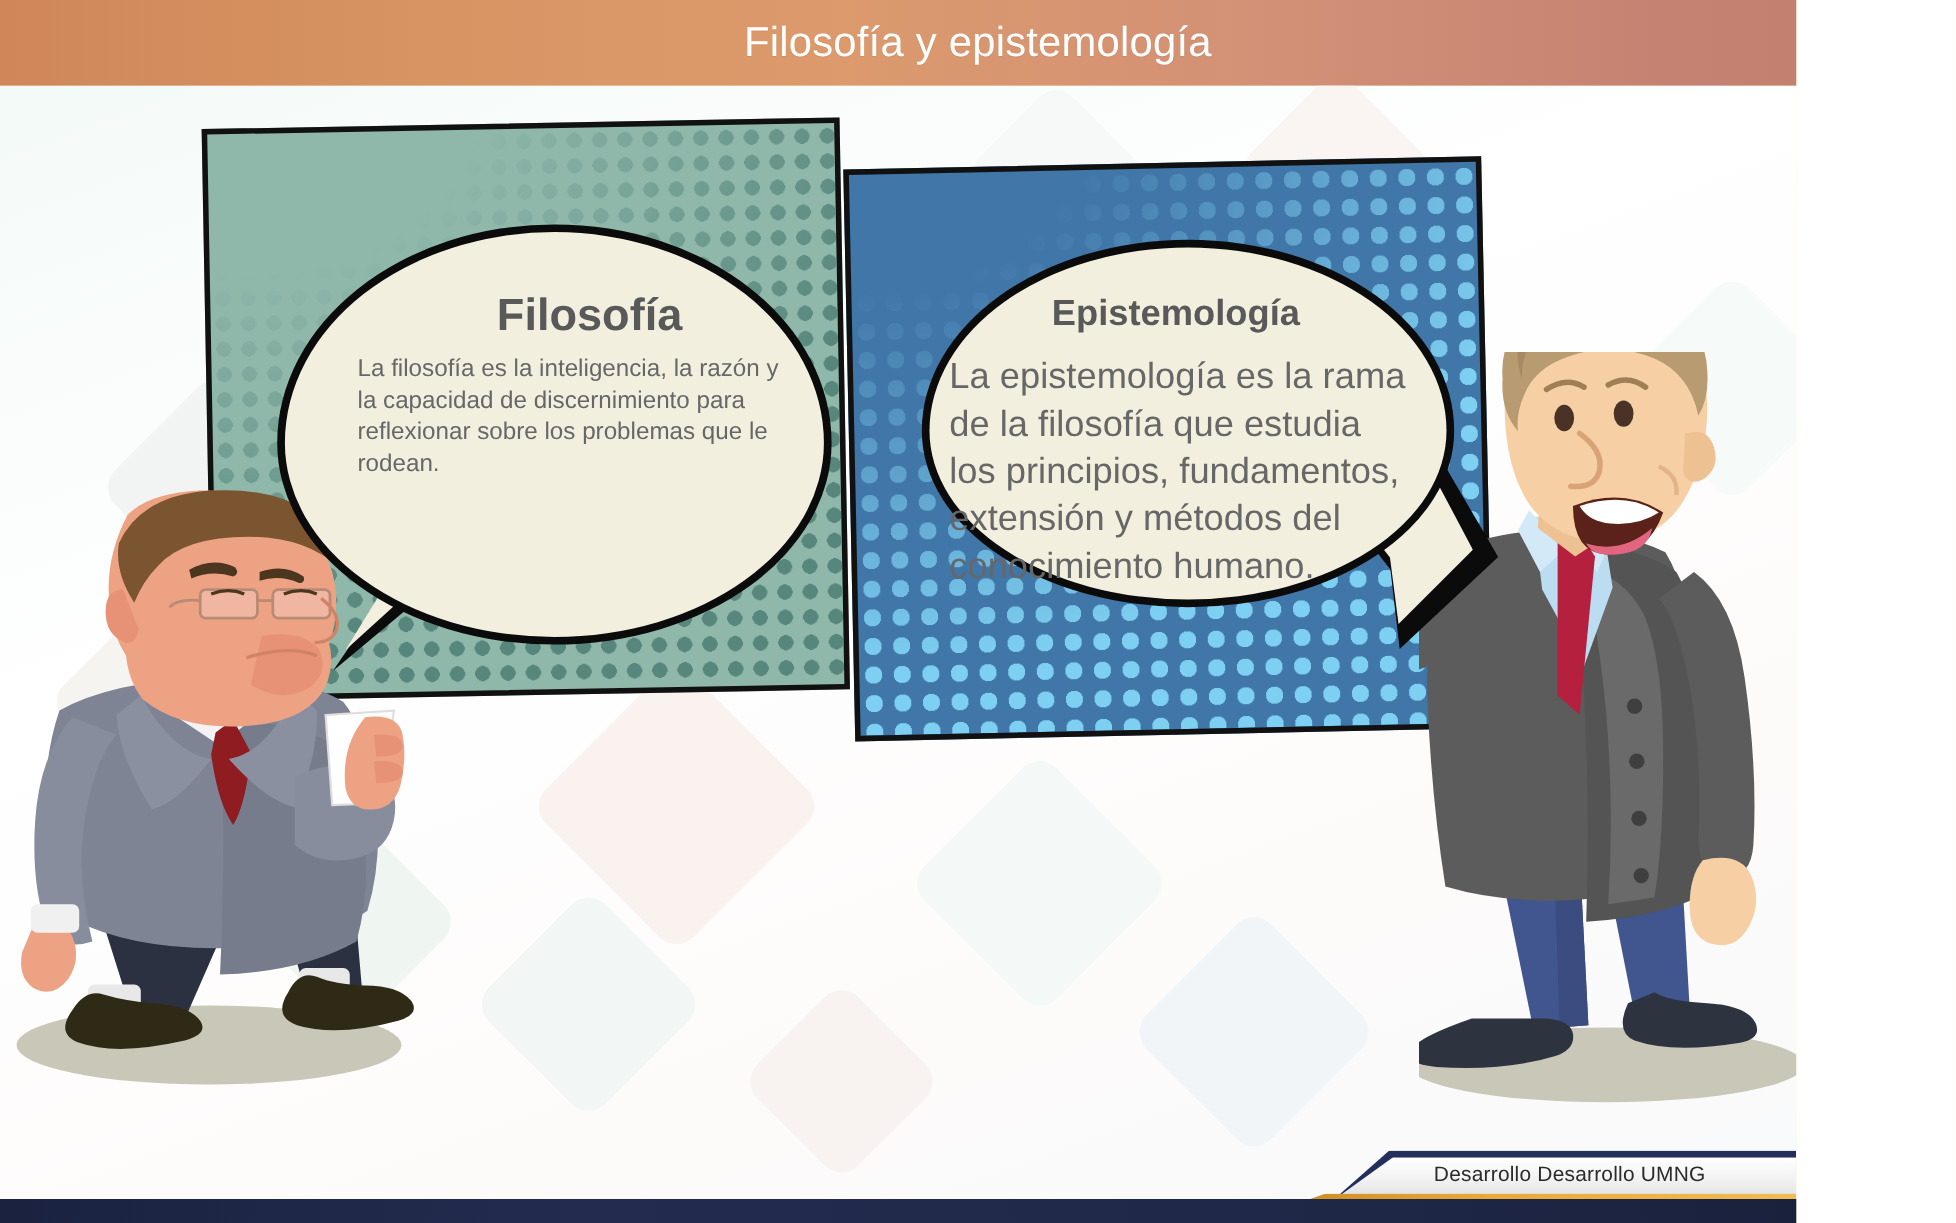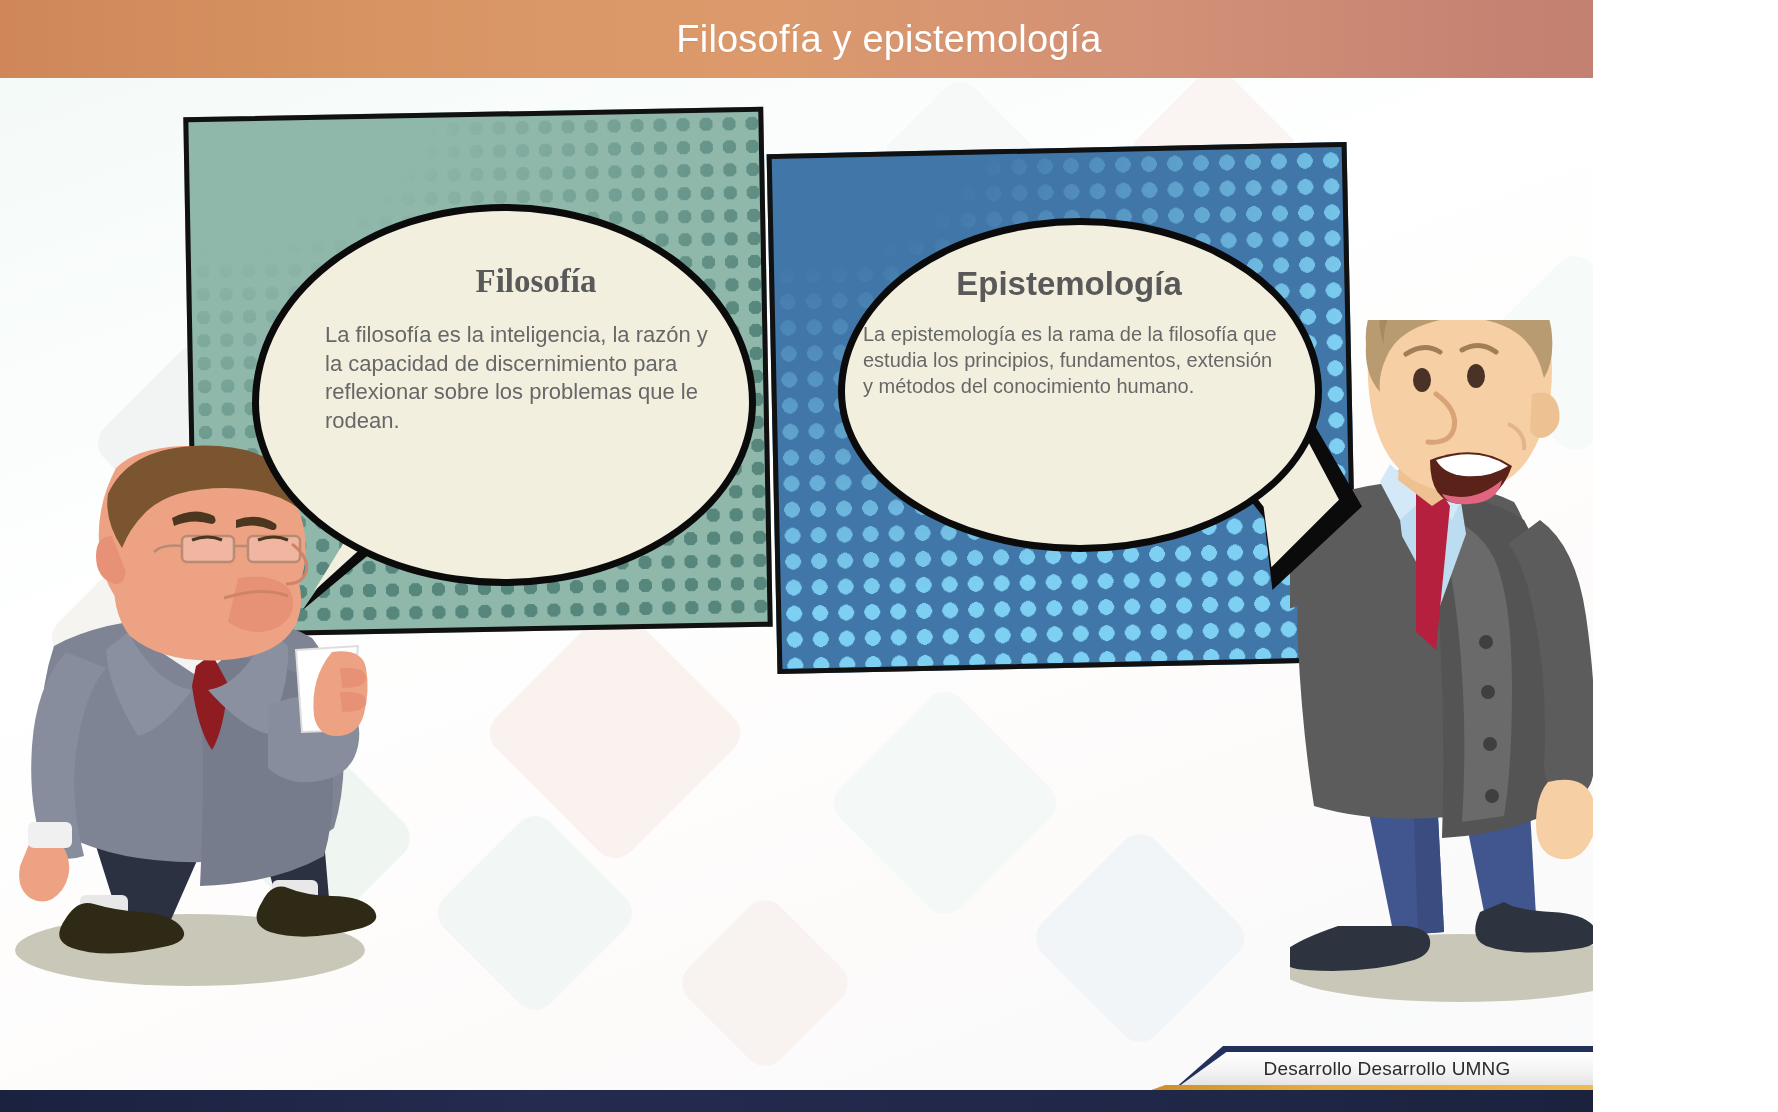--- a/index.html
+++ b/index.html
@@ -1,21 +1,21 @@
 <!DOCTYPE html>
 <html><head>
 <meta charset="utf-8">
 <style>
   html,body{margin:0;padding:0;}
   body{
     width:1778px;height:1112px;overflow:hidden;
     font-family:"Liberation Sans", sans-serif;
     background:#ffffff;
   }
-  .slide{position:relative;width:1593px;height:1112px;overflow:hidden;background:#fef9c3;}
+  .slide{position:relative;width:1593px;height:1112px;overflow:hidden;background:#fef9c3;padding-left:40px;}
 
   
   .header{
     position:absolute;left:0;top:0;width:1778px;height:78px;
     background:linear-gradient(90deg,#cf8759 0%,#d89463 22%,#dc9a6c 42%,#d29077 66%,#c58272 85%,#c07e6f 100%);
     display:flex;align-items:center;justify-content:center;
   }
   .header-title{
     color:#ffffff;font-size:38px;letter-spacing:.2px;
     font-family:"Liberation Sans", sans-serif;font-weight:400;
@@ -90,24 +90,24 @@
   .bubble-inner{position:relative;width:100%;height:100%;}
   .bubble-heading{
     position:absolute;font-weight:bold;color:#595959;
     font-family:"Liberation Sans", sans-serif;
   }
   .bubble-body{
     position:absolute;color:#676767;
     font-family:"Liberation Sans", sans-serif;
     line-height:1.30;white-space:pre-line;
   }
-  .bl-head{left:0;right:0;top:52px;text-align:center;font-size:33px;padding-left:64px;font-family:Liberation Serif, serif;}
+  .bl-head{left:0;right:0;top:52px;text-align:center;font-size:41px;padding-left:64px;}
   .bl-body{left:66px;top:110px;width:390px;font-size:22px;}
   .br-head{left:0;right:0;top:40px;text-align:center;font-size:33px;padding-right:22px;}
-  .br-body{left:18px;top:96px;width:420px;font-size:20px;}
+  .br-body{left:18px;top:96px;width:420px;font-size:33px;}
 
   
   .char{position:absolute;}
 
   
   .footer-bar{position:absolute;left:0;bottom:0;width:1778px;height:22px;
      background:linear-gradient(90deg,#1a2240 0%,#232c4f 30%,#1e2746 70%,#181f3a 100%);}
   .credit{
     position:absolute;right:0;bottom:22px;width:500px;height:44px;overflow:hidden;
   }

